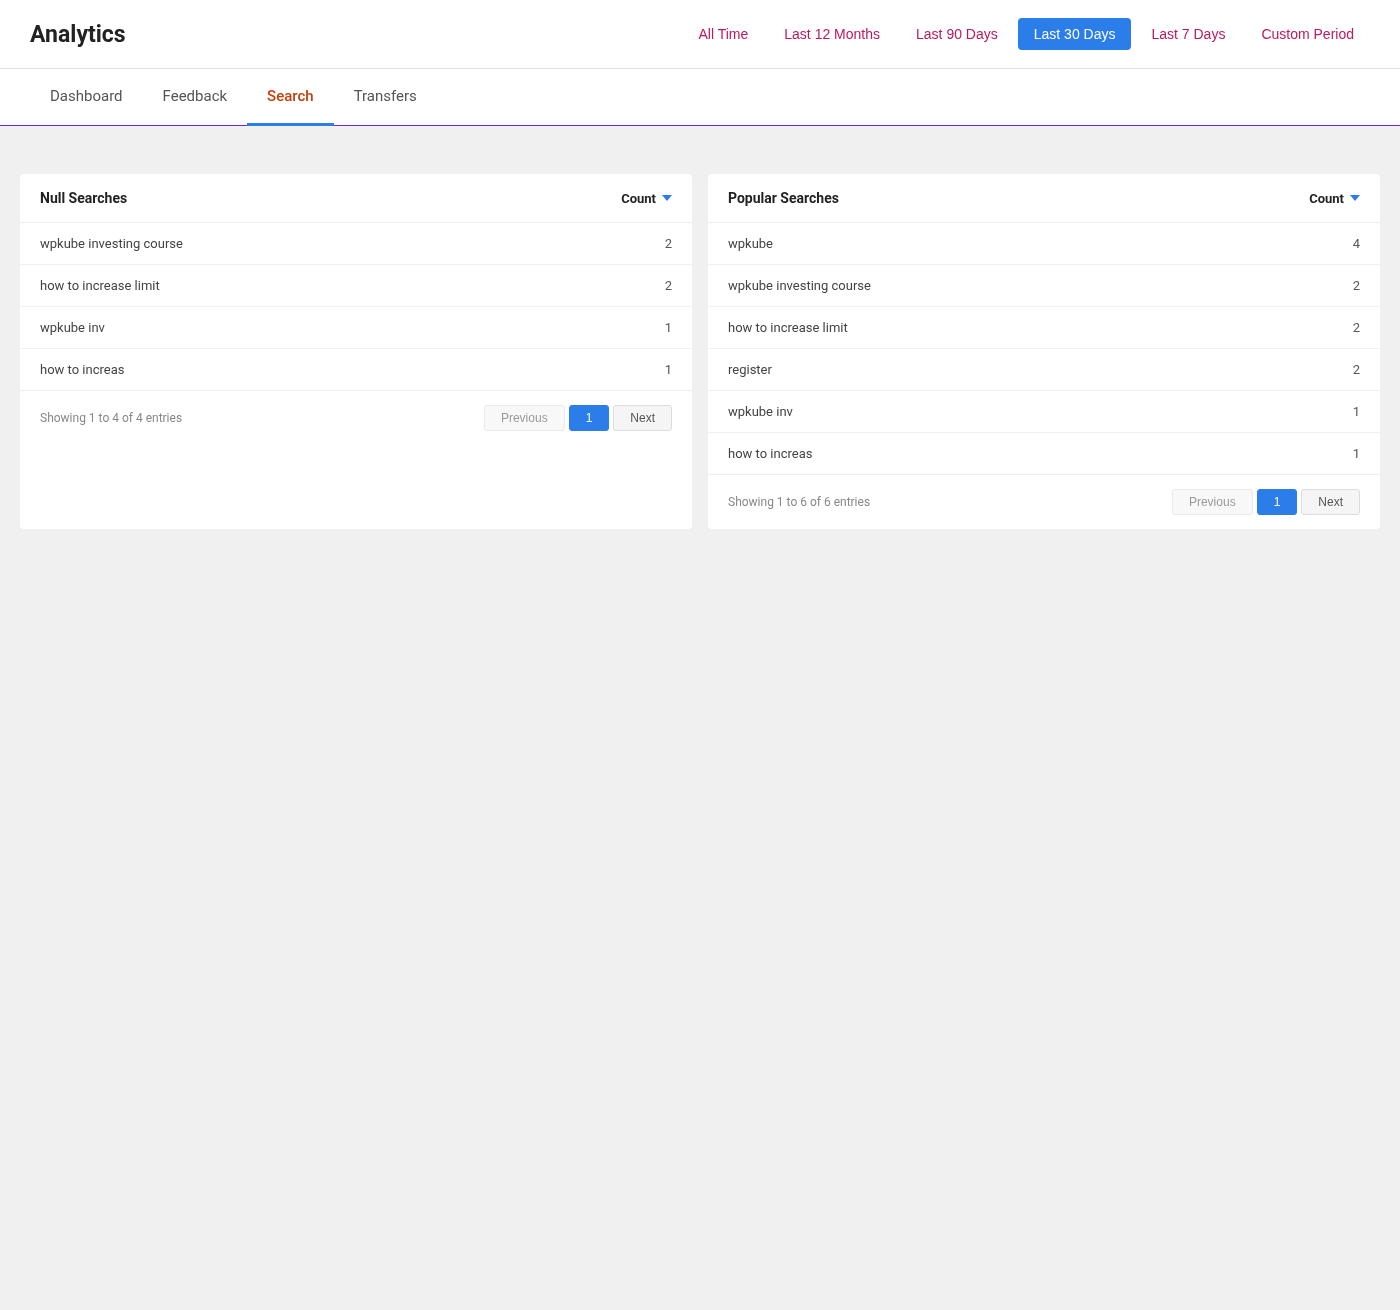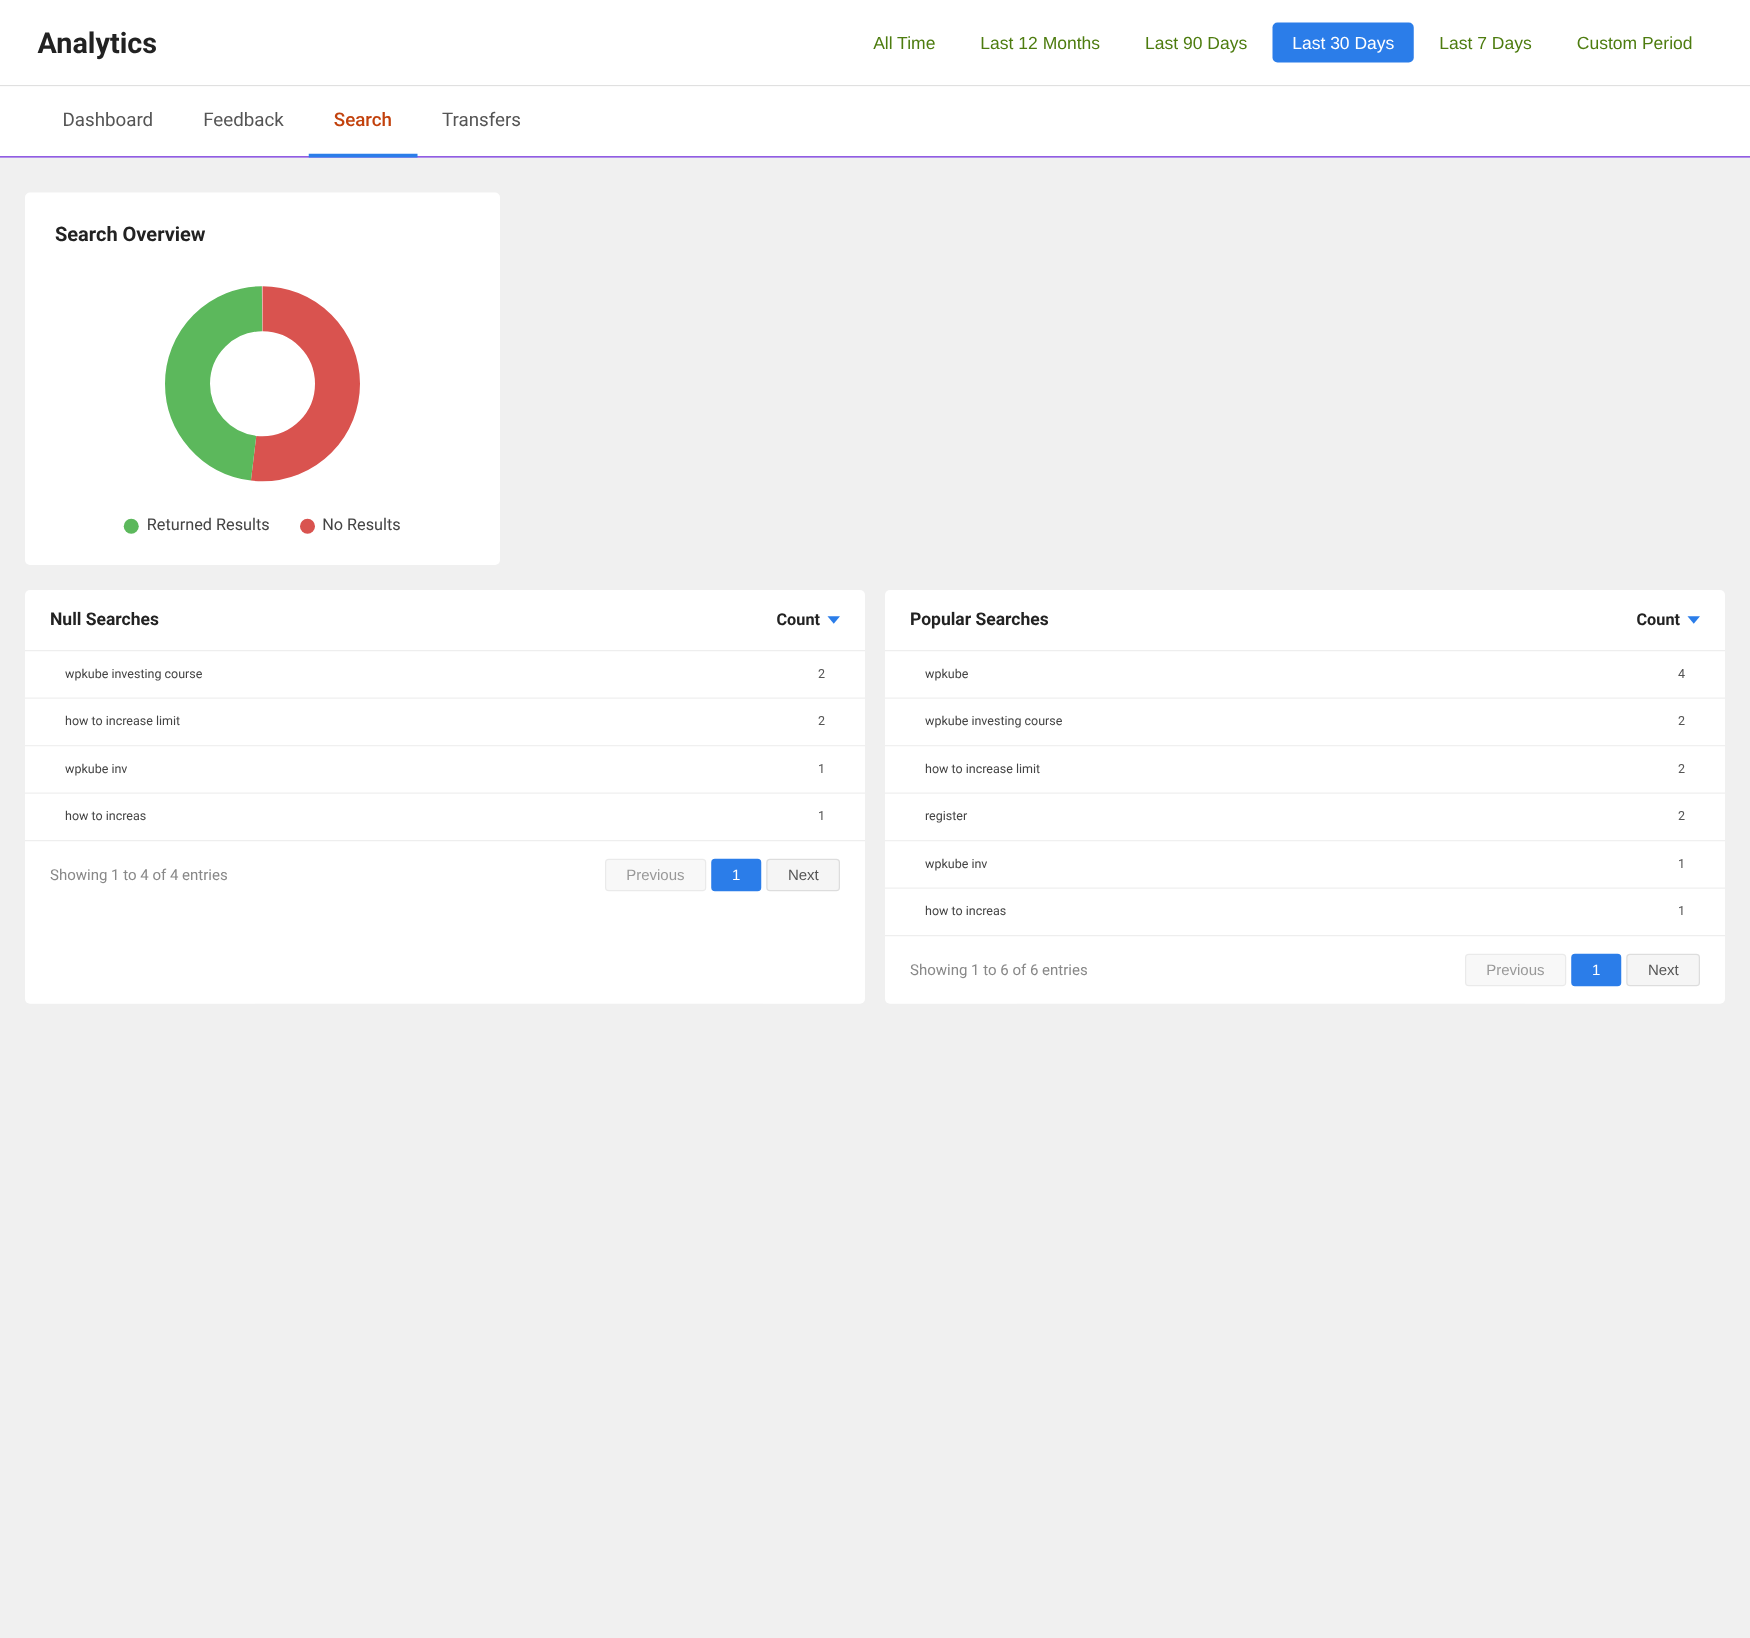--- a/index.html
+++ b/index.html
@@ -29,21 +29,21 @@
       gap: 4px;
       align-items: center;
     }
     .period-btn {
       padding: 8px 16px;
       border: none;
       background: transparent;
       cursor: pointer;
       border-radius: 4px;
       font-size: 14px;
-      color: #4d7c0f;
+      color: #be185d;
     }
     .period-btn.active {
       background: #2b7de9;
       color: #fff;
       font-weight: 500;
     }
 
     
     .tabs-bar {
       background: #fff;
@@ -166,23 +166,23 @@
       width: 0;
       height: 0;
       border-left: 5px solid transparent;
       border-right: 5px solid transparent;
       border-top: 6px solid #2b7de9;
       cursor: pointer;
     }
     .table-row {
       display: flex;
       align-items: center;
-      padding: 13px 32px;
+      padding: 13px 20px;
       border-bottom: 1px solid #f0f0f0;
-      font-size: 10px;
+      font-size: 13px;
       color: #444;
     }
     .table-row:last-of-type { border-bottom: none; }
     .table-row .row-count {
       margin-left: auto;
       color: #555;
     }
 
     
     .pagination-row {
@@ -237,41 +237,20 @@
     <div class="tab-item">Dashboard</div>
     <div class="tab-item">Feedback</div>
     <div class="tab-item active">Search</div>
     <div class="tab-item">Transfers</div>
   </div>
 
 <div class="main-content">
 
   <div class="charts-row">
 
-    <div class="card card-overview">
-      <div class="card-title">Search Overview</div>
-      <div class="donut-container">
-        <svg class="donut-svg" viewBox="0 0 180 180">
-
-          <circle cx="90" cy="90" r="60" fill="none" stroke="#d9534f" stroke-width="36" stroke-dasharray="195.4 376" stroke-dashoffset="0" transform="rotate(-90 90 90)"></circle>
-          <circle cx="90" cy="90" r="60" fill="none" stroke="#5cb85c" stroke-width="36" stroke-dasharray="180.6 376" stroke-dashoffset="-195.4" transform="rotate(-90 90 90)"></circle>
-          <circle cx="90" cy="90" r="36" fill="white"></circle>
-        </svg>
-        <div class="donut-legend" id="donut-legend">
-            <div class="legend-item">
-              <span class="legend-dot" style="background:#5cb85c"></span>
-              <span>Returned Results</span>
-            </div>
-            <div class="legend-item">
-              <span class="legend-dot" style="background:#d9534f"></span>
-              <span>No Results</span>
-            </div>
-          </div>
-      </div>
-    </div>
 
 
   </div>
 
   <div class="tables-row">
 
     <div class="table-card">
       <div class="table-header">
         <span>Null Searches</span>
         <span class="col-count">

